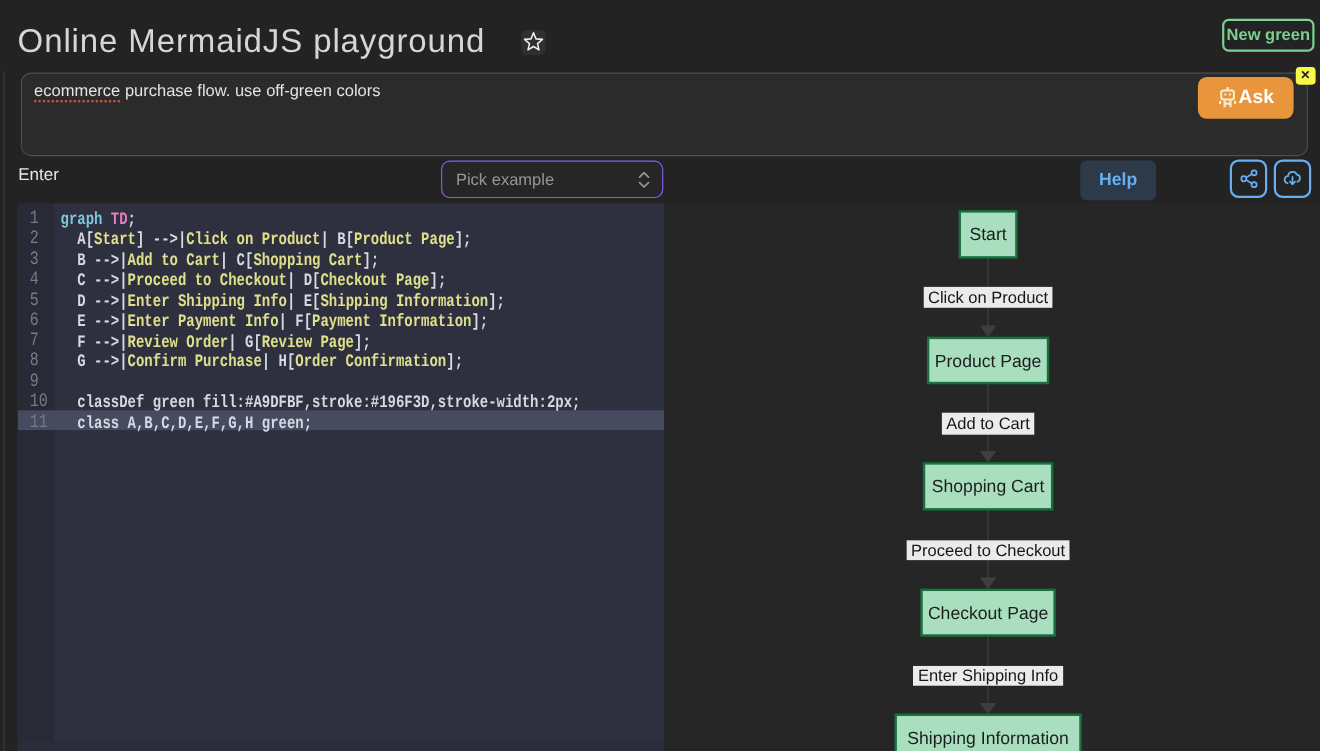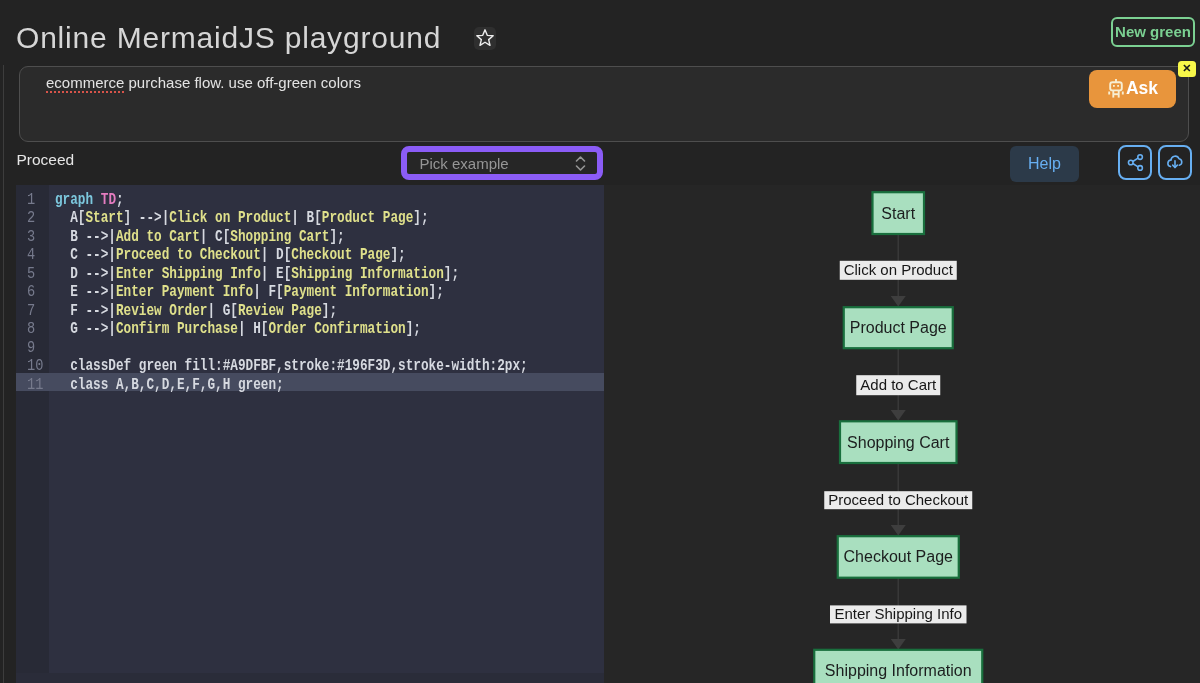--- a/index.html
+++ b/index.html
@@ -4,28 +4,28 @@
 <style>
 *{margin:0;padding:0;box-sizing:border-box}
 html,body{width:1200px;height:683px;background:#232323;font-family:"Liberation Sans",sans-serif;overflow:hidden}
 body{position:relative}
 .abs{position:absolute}
 .title{left:16px;top:20.5px;font-size:30px;font-weight:normal;color:#d6d6d6;letter-spacing:.8px}
 .starbtn{left:474px;top:26.5px;width:22px;height:23px;background:#2f2f2f;border-radius:5px;display:flex;align-items:center;justify-content:center}
 .newlook{left:1111px;top:16.5px;width:84px;height:30px;border:2px solid #7bd092;border-radius:6px;color:#7bd092;font-weight:bold;font-size:15px;display:flex;align-items:center;justify-content:center;background:transparent}
 .leftline{left:3px;top:65px;width:1px;height:618px;background:#3d3d3d}
 .prompt{left:18.5px;top:65.5px;width:1170.5px;height:76.5px;background:#2b2b2b;border:1px solid #4e4e4e;border-radius:9px}
-.ptext{left:46px;top:74px;font-size:15px;color:#e3e3e3}
+.ptext{left:31px;top:74px;font-size:15px;color:#e3e3e3}
 .sq{border-bottom:2px dotted #d8544a;padding-bottom:0px}
 .askbtn{left:1089px;top:70px;width:87px;height:37.5px;background:#e8953c;border-radius:8px;display:flex;align-items:center;justify-content:center;gap:1px;color:#fff;font-weight:bold;font-size:17.5px}
 .xbtn{left:1178px;top:60.5px;width:17.5px;height:16.5px;background:#f8f84a;border-radius:3.5px;display:flex;align-items:center;justify-content:center;color:#1b1b1b;font-size:11px;font-weight:bold}
 .markup{left:16.5px;top:151px;font-size:15.5px;color:#e6e6e6}
-.select{left:400.5px;top:146px;width:202.5px;height:34px;border:6px solid #8b5cf6;border-radius:8px;background:#262626;display:flex;align-items:center}
+.select{left:400.5px;top:146px;width:202.5px;height:34px;border:1px solid #8b5cf6;border-radius:8px;background:#262626;display:flex;align-items:center}
 .seltext{margin-left:13px;font-size:15px;color:#969696;flex:1}
-.helpbtn{left:1010px;top:145.5px;width:69px;height:36.5px;background:#2c3a49;border-radius:6px;color:#67aff2;font-weight:normal;font-size:16px;display:flex;align-items:center;justify-content:center}
+.helpbtn{left:982px;top:145.5px;width:69px;height:36.5px;background:#2c3a49;border-radius:6px;color:#67aff2;font-weight:bold;font-size:16px;display:flex;align-items:center;justify-content:center}
 .iconbtn{top:145px;width:34px;height:34.5px;border:2px solid #67aff2;border-radius:8px;background:transparent;display:flex;align-items:center;justify-content:center}
 .editor{left:16px;top:185px;width:588px;height:498px;background:#2e3040;overflow:hidden}
 .gutter{position:absolute;left:0;top:0;width:33px;height:498px;background:#282a36}
 .hline{position:absolute;left:0;top:188.3px;width:588px;height:18px;background:#464b5f}
 pre.nums{position:absolute;left:11px;top:5.8px;font-family:"Liberation Mono",monospace;font-size:17.2px;line-height:18.5px;color:#767a8c;transform:scaleX(.794);transform-origin:0 0}
 pre.code{position:absolute;left:39px;top:5.8px;font-family:"Liberation Mono",monospace;font-size:16px;line-height:18.5px;color:#d6d9e0;font-weight:bold;transform:scaleX(.794);transform-origin:0 0}
 pre.code .c{color:#7cc7dd}
 pre.code .p{color:#e57cc0}
 pre.code .y{color:#dfe08b}
 .ebottom{position:absolute;left:0;top:488px;width:588px;height:10px;background:#2a2c39}
@@ -51,21 +51,21 @@
 <rect x="10.2" y="7" width="1.8" height="1.8" fill="#f7eed2" stroke="none"></rect>
 <path d="M2.2 13.5 L2.2 16.5"></path>
 <path d="M15.8 13.5 L15.8 16.5"></path>
 <path d="M6.3 12.8 L6.3 19.6"></path>
 <path d="M11.7 12.8 L11.7 19.6"></path>
 <path d="M6.3 16.2 L11.7 16.2"></path>
 </svg>
 <span>Ask</span>
   </div>
 <div class="abs xbtn">✕</div>
-<div class="abs markup">Proceed</div>
+<div class="abs markup">Enter</div>
 <div class="abs select">
     <span class="seltext">Pick example</span>
 <svg width="11" height="15" viewBox="0 0 11 15" fill="none" stroke="#969696" stroke-width="1.6" stroke-linecap="round" stroke-linejoin="round" style="margin-right:11px">
       <path d="M1.5 5 L5.5 1 L9.5 5"></path>
       <path d="M1.5 10 L5.5 14 L9.5 10"></path>
     </svg>
 </div>
 <div class="abs helpbtn">Help</div>
 <div class="abs iconbtn" style="left:1118px">
 <svg width="19" height="19" viewBox="0 0 24 24" fill="none" stroke="#67aff2" stroke-width="2">

